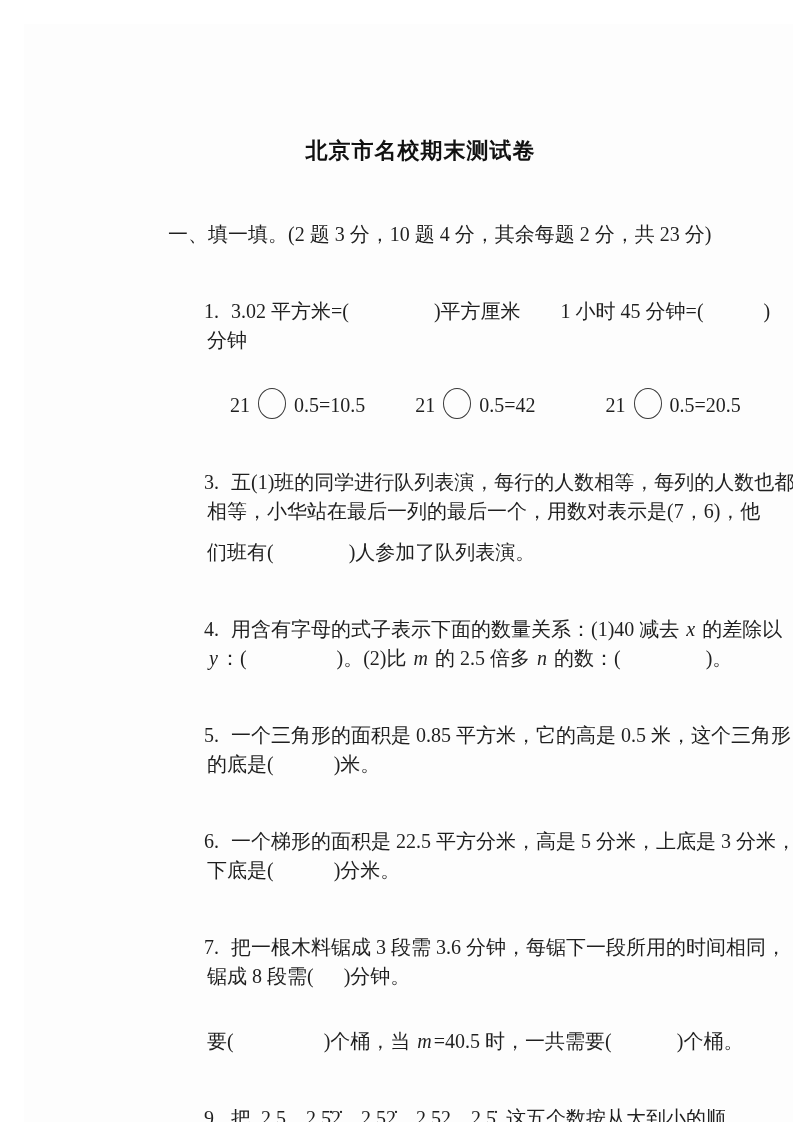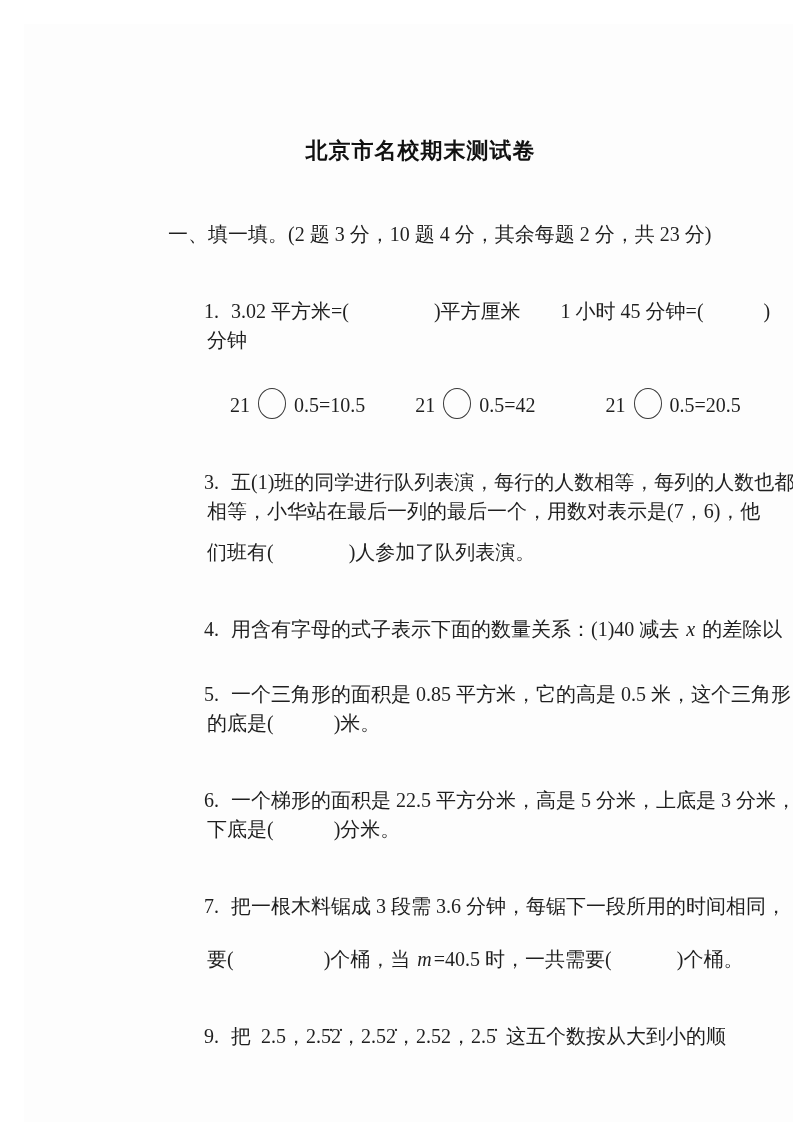--- a/index.html
+++ b/index.html
@@ -68,31 +68,33 @@
         <div class="question">
           <div class="qline math">21<span class="circle"></span>0.5=10.5          21<span class="circle"></span>0.5=42              21<span class="circle"></span>0.5=20.5</div>
         </div>
         <div class="question">
           <div class="qline first"><span class="qnum">3.</span>五(1)班的同学进行队列表演，每行的人数相等，每列的人数也都</div>
           <div class="qline cont">相等，小华站在最后一列的最后一个，用数对表示是(7，6)，他</div>
           <div class="qline cont">们班有(               )人参加了队列表演。</div>
         </div>
         <div class="question">
           <div class="qline first"><span class="qnum">4.</span>用含有字母的式子表示下面的数量关系：(1)40 减去 <i>x</i> 的差除以</div>
+          <div class="qline cont"><i>y</i>：(                  )。(2)比 <i>m</i> 的 2.5 倍多 <i>n</i> 的数：(                 )。</div>
         </div>
         <div class="question">
           <div class="qline first"><span class="qnum">5.</span>一个三角形的面积是 0.85 平方米，它的高是 0.5 米，这个三角形</div>
           <div class="qline cont">的底是(            )米。</div>
         </div>
         <div class="question">
           <div class="qline first"><span class="qnum">6.</span>一个梯形的面积是 22.5 平方分米，高是 5 分米，上底是 3 分米，</div>
           <div class="qline cont">下底是(            )分米。</div>
         </div>
         <div class="question">
           <div class="qline first"><span class="qnum">7.</span>把一根木料锯成 3 段需 3.6 分钟，每锯下一段所用的时间相同，</div>
+          <div class="qline cont">锯成 8 段需(      )分钟。</div>
         </div>
         <div class="question">
           <div class="qline cont">要(                  )个桶，当 <i>m</i>=40.5 时，一共需要(             )个桶。</div>
         </div>
         <div class="question">
           <div class="qline first"><span class="qnum">9.</span>把  2.5，2.5̇2̇，2.52̇，2.52，2.5̇  这五个数按从大到小的顺</div>
         </div>
       </div>
   </div>
 </div>

